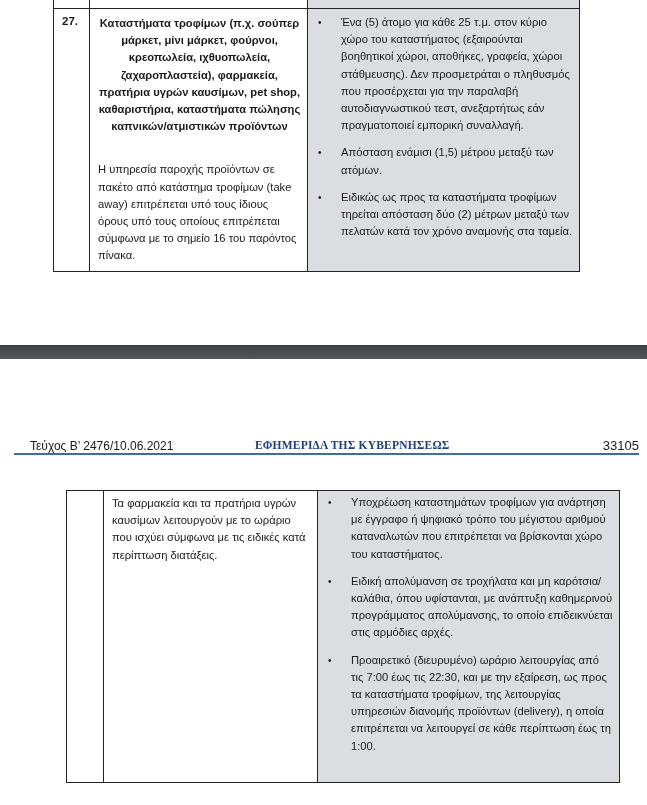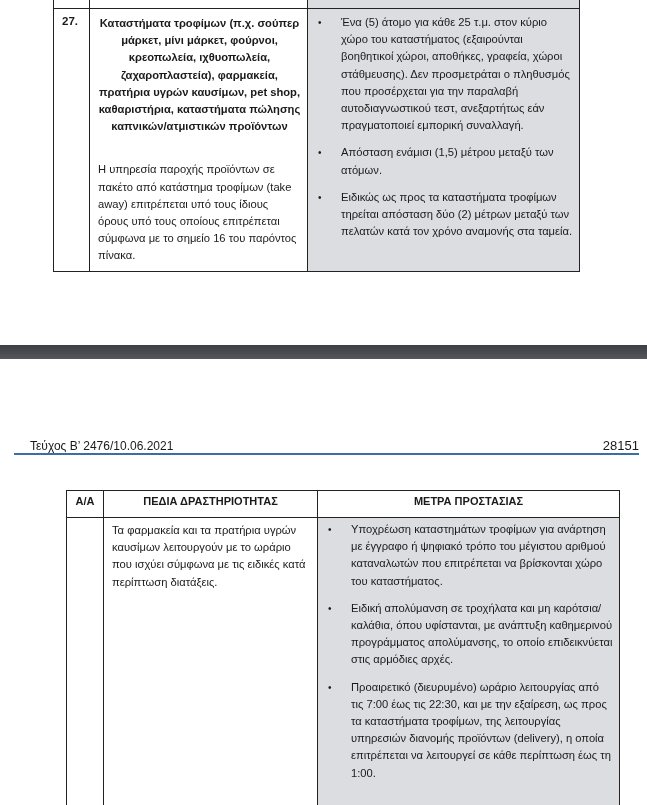--- a/index.html
+++ b/index.html
@@ -60,36 +60,32 @@
       </ul>
     </td>
   </tr>
 </tbody>
   </table>
 
 <div class="sep"></div>
 
 <div class="hdr">
   <span class="issue">Τεύχος Β’ 2476/10.06.2021</span>
-  <span class="page">28151</span>
+  <span class="gaz">ΕΦΗΜΕΡΙΔΑ ΤΗΣ ΚΥΒΕΡΝΗΣΕΩΣ</span>
+  <span class="page">33105</span>
   <div class="rule"></div>
 </div>
 
 <table class="tbl" style="left:66px; top:490px; width:553px;">
   <colgroup>
       <col style="width:37px">
       <col style="width:214px">
       <col style="width:302px">
     </colgroup>
   <tbody>
-      <tr class="thead">
-    <th>Α/Α</th>
-    <th>ΠΕΔΙΑ ΔΡΑΣΤΗΡΙΟΤΗΤΑΣ</th>
-    <th>ΜΕΤΡΑ ΠΡΟΣΤΑΣΙΑΣ</th>
-  </tr>
   <tr style="height:292px">
     <td class="num"></td>
     <td class="act" style="padding-top:4px !important;">
       <span>Τα φαρμακεία και τα πρατήρια υγρών καυσίμων λειτουργούν με το ωράριο που ισχύει σύμφωνα με τις ειδικές κατά περίπτωση διατάξεις.</span>
     </td>
     <td class="shade meas">
       <ul style="padding-top:3px;">
         <li><span class="bullet">•</span><span>Υποχρέωση καταστημάτων τροφίμων για ανάρτηση με έγγραφο ή ψηφιακό τρόπο του μέγιστου αριθμού καταναλωτών που επιτρέπεται να βρίσκονται χώρο του καταστήματος.</span></li>
         <li><span class="bullet">•</span><span>Ειδική απολύμανση σε τροχήλατα και μη καρότσια/καλάθια, όπου υφίστανται, με ανάπτυξη καθημερινού προγράμματος απολύμανσης, το οποίο επιδεικνύεται στις αρμόδιες αρχές.</span></li>
         <li><span class="bullet">•</span><span>Προαιρετικό (διευρυμένο) ωράριο λειτουργίας από τις 7:00 έως τις 22:30, και με την εξαίρεση, ως προς τα καταστήματα τροφίμων, της λειτουργίας υπηρεσιών διανομής προϊόντων (delivery), η οποία επιτρέπεται να λειτουργεί σε κάθε περίπτωση έως τη 1:00.</span></li>

